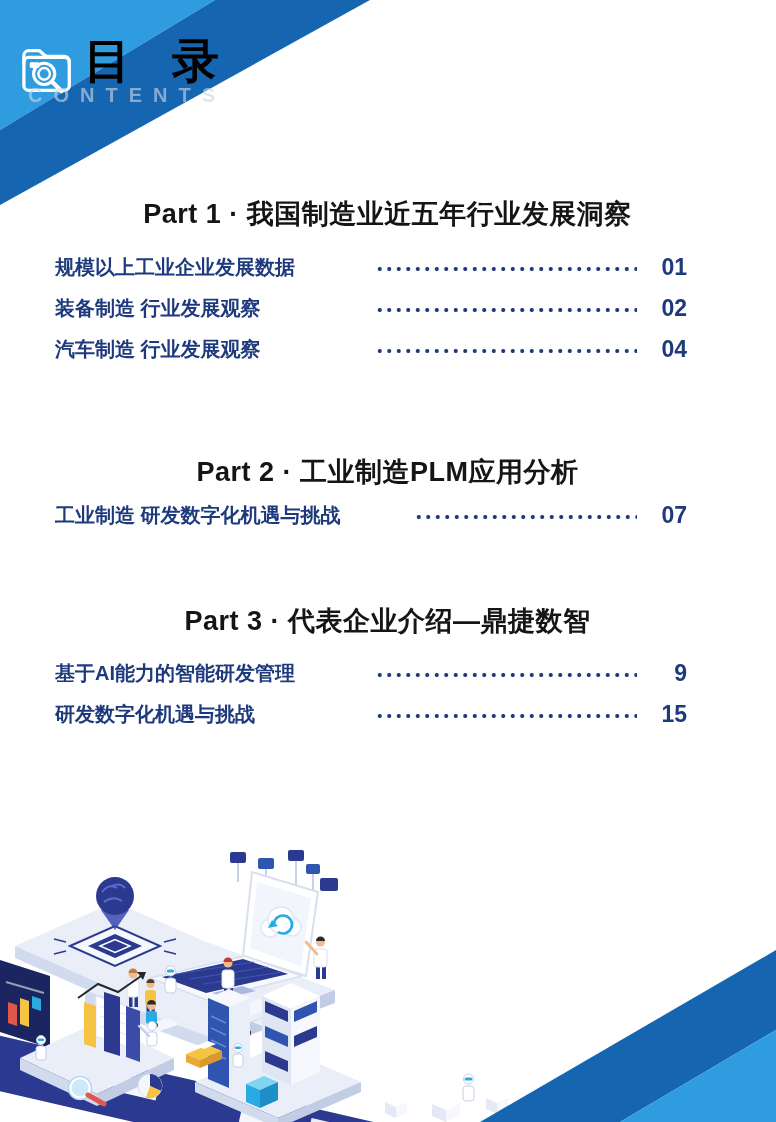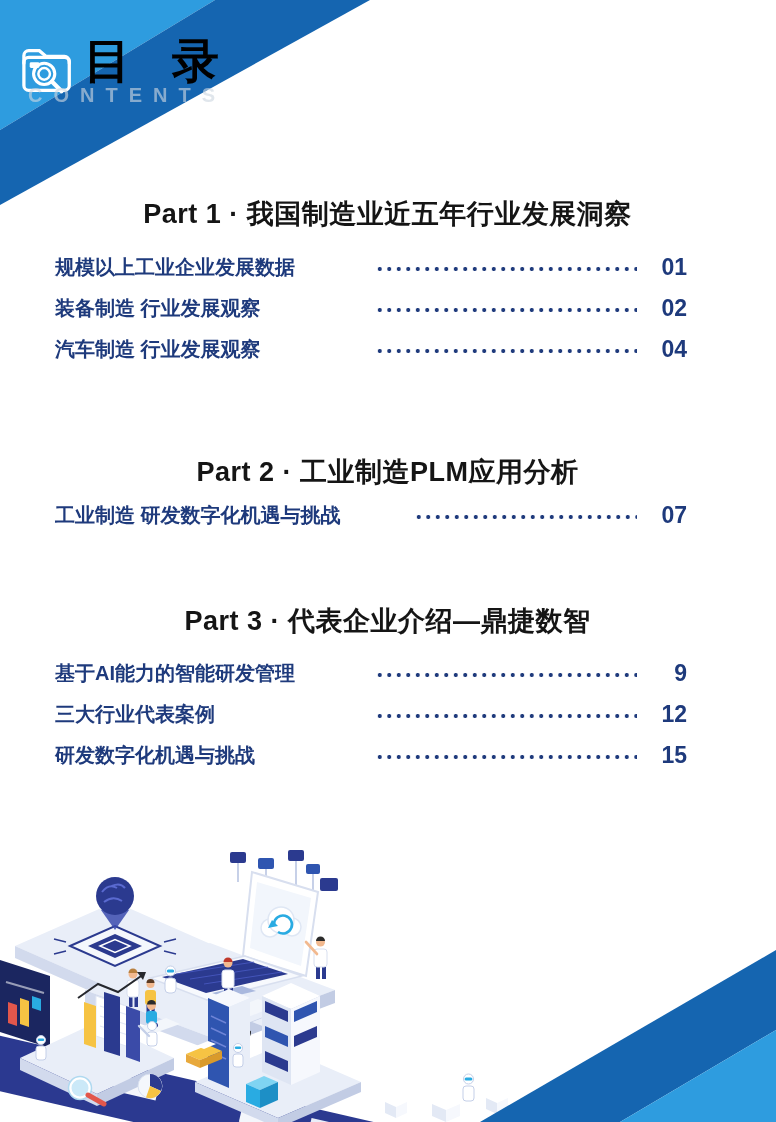--- a/index.html
+++ b/index.html
@@ -103,25 +103,20 @@
       <span class="toc-num">07</span>
     </div>
   </div>
 
   <div class="sec2">
     <div class="toc-title">Part 3 · 代表企业介绍—鼎捷数智</div>
     <div class="toc-row">
       <span class="toc-label">基于AI能力的智能研发管理</span>
       <span class="toc-dots"></span>
       <span class="toc-num">9</span>
-    </div>
-    <div class="toc-row">
-      <span class="toc-label">三大行业代表案例</span>
-      <span class="toc-dots"></span>
-      <span class="toc-num">12</span>
     </div>
     <div class="toc-row">
       <span class="toc-label">研发数字化机遇与挑战</span>
       <span class="toc-dots"></span>
       <span class="toc-num">15</span>
     </div>
   </div>
 </div>
 
 <svg class="illus" viewBox="0 0 560 272" aria-hidden="true">

